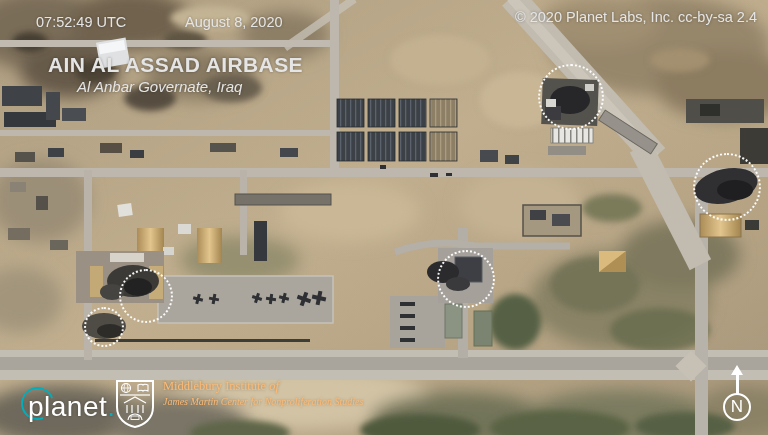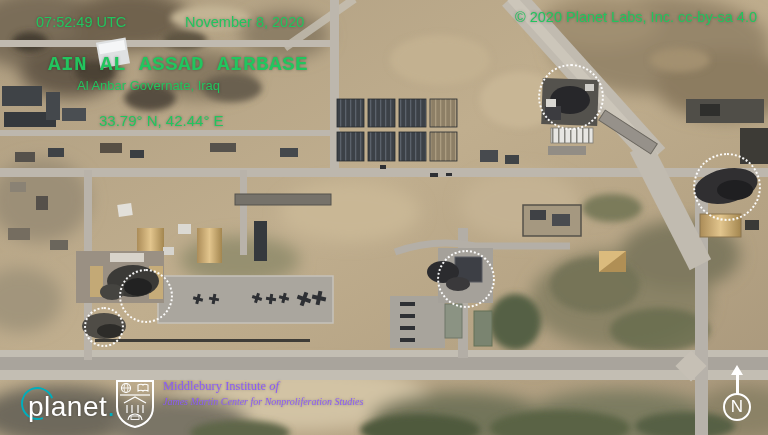--- a/index.html
+++ b/index.html
@@ -1,39 +1,39 @@
 <!DOCTYPE html>
 <html><head>
 <meta charset="utf-8">
 <style>
   html,body{margin:0;padding:0;background:#222;}
   .stage{position:relative;width:768px;height:435px;overflow:hidden;
          font-family:"Liberation Sans",sans-serif;}
   .sat{position:absolute;left:0;top:0;width:768px;height:435px;display:block;}
   
-  .ovl{position:absolute;color:#22c55e;text-shadow:0 0 3px rgba(0,0,0,.35);white-space:nowrap;}
+  .ovl{position:absolute;color:#e5e5e5;text-shadow:0 0 3px rgba(0,0,0,.35);white-space:nowrap;}
   .ts{left:36px;top:14px;font-size:14.5px;}
   .dt{left:185px;top:14px;font-size:14.5px;}
   .cr{right:11px;top:9px;font-size:14.5px;}
-  .title{left:48px;top:53px;font-size:21px;font-weight:700;letter-spacing:.4px;font-family:Liberation Mono, monospace;}
-  .subtitle{left:77px;top:78px;font-size:13px;}
+  .title{left:48px;top:53px;font-size:21px;font-weight:700;letter-spacing:.4px;}
+  .subtitle{left:77px;top:78px;font-size:15px;font-style:italic;}
   .coords{left:99px;top:112px;font-size:15px;}
   
   .damage-circle{position:absolute;border:2px dotted rgba(255,255,255,.95);
                  border-radius:50%;box-sizing:border-box;}
   
   .planet{position:absolute;left:19px;top:385px;width:100px;height:42px;}
   .planet-arc{position:absolute;left:2px;top:2px;width:33px;height:33px;border-radius:50%;
               border:2.5px solid #00aebc;border-right-color:transparent;transform:rotate(25deg);
               box-sizing:border-box;}
   .planet-word{position:absolute;left:9px;top:6px;font-size:28px;color:#fff;
                letter-spacing:.5px;text-shadow:0 0 3px rgba(0,0,0,.3);}
   .planet-dot{color:#00aebc;}
   
-  .mid{position:absolute;left:115px;top:379px;display:flex;color:#8b5cf6;}
+  .mid{position:absolute;left:115px;top:379px;display:flex;color:#fdba74;}
   .mid-shield{width:40px;height:50px;}
   .mid-text{margin-left:8px;font-family:"Liberation Serif",serif;
             text-shadow:0 0 3px rgba(0,0,0,.35);}
   .mid-l1,.mid-l2{font-size:12.5px;line-height:14.5px;}
   .mid-l3{font-size:10px;font-style:italic;margin-top:2px;}
   .it{font-style:italic;}
   
   .north{position:absolute;left:712px;top:365px;width:52px;height:62px;}
   .north-line{position:absolute;left:24px;top:9px;width:2.5px;height:20px;background:#fff;}
   .north-head{position:absolute;left:19px;top:0;width:0;height:0;
@@ -271,25 +271,24 @@
 
   <div class="annotation-layer" style="position:absolute;inset:0;">
       <div class="damage-circle" style="left: 538px; top: 64px; height: 66px; width: 66px;"></div>
       <div class="damage-circle" style="left: 693px; top: 153px; height: 68px; width: 68px;"></div>
       <div class="damage-circle" style="left: 437px; top: 250px; height: 58px; width: 58px;"></div>
       <div class="damage-circle" style="left: 119px; top: 269px; height: 54px; width: 54px;"></div>
       <div class="damage-circle" style="left: 84px; top: 307px; height: 40px; width: 40px;"></div>
     </div>
 
   <div class="ovl ts">07:52:49 UTC</div>
-  <div class="ovl dt">November 8, 2020</div>
-  <div class="ovl cr">© 2020 Planet Labs, Inc. cc-by-sa 4.0</div>
+  <div class="ovl dt">August 8, 2020</div>
+  <div class="ovl cr">© 2020 Planet Labs, Inc. cc-by-sa 2.4</div>
   <div class="ovl title">AIN AL ASSAD AIRBASE</div>
   <div class="ovl subtitle">Al Anbar Governate, Iraq</div>
-  <div class="ovl coords">33.79° N, 42.44° E</div>
 
   <div class="planet">
     <div class="planet-arc"></div>
     <div class="planet-word"><span>planet</span><span class="planet-dot">.</span></div>
   </div>
 
   <div class="mid">
     <svg class="mid-shield" viewBox="0 0 40 50" fill="none" stroke="#fff">
       <path d="M2,2 H38 V28 C38,40 29,46 20,48 C11,46 2,40 2,28 Z" stroke-width="2"></path>
       <line x1="5" y1="16" x2="35" y2="16" stroke-width="1.2"></line>

